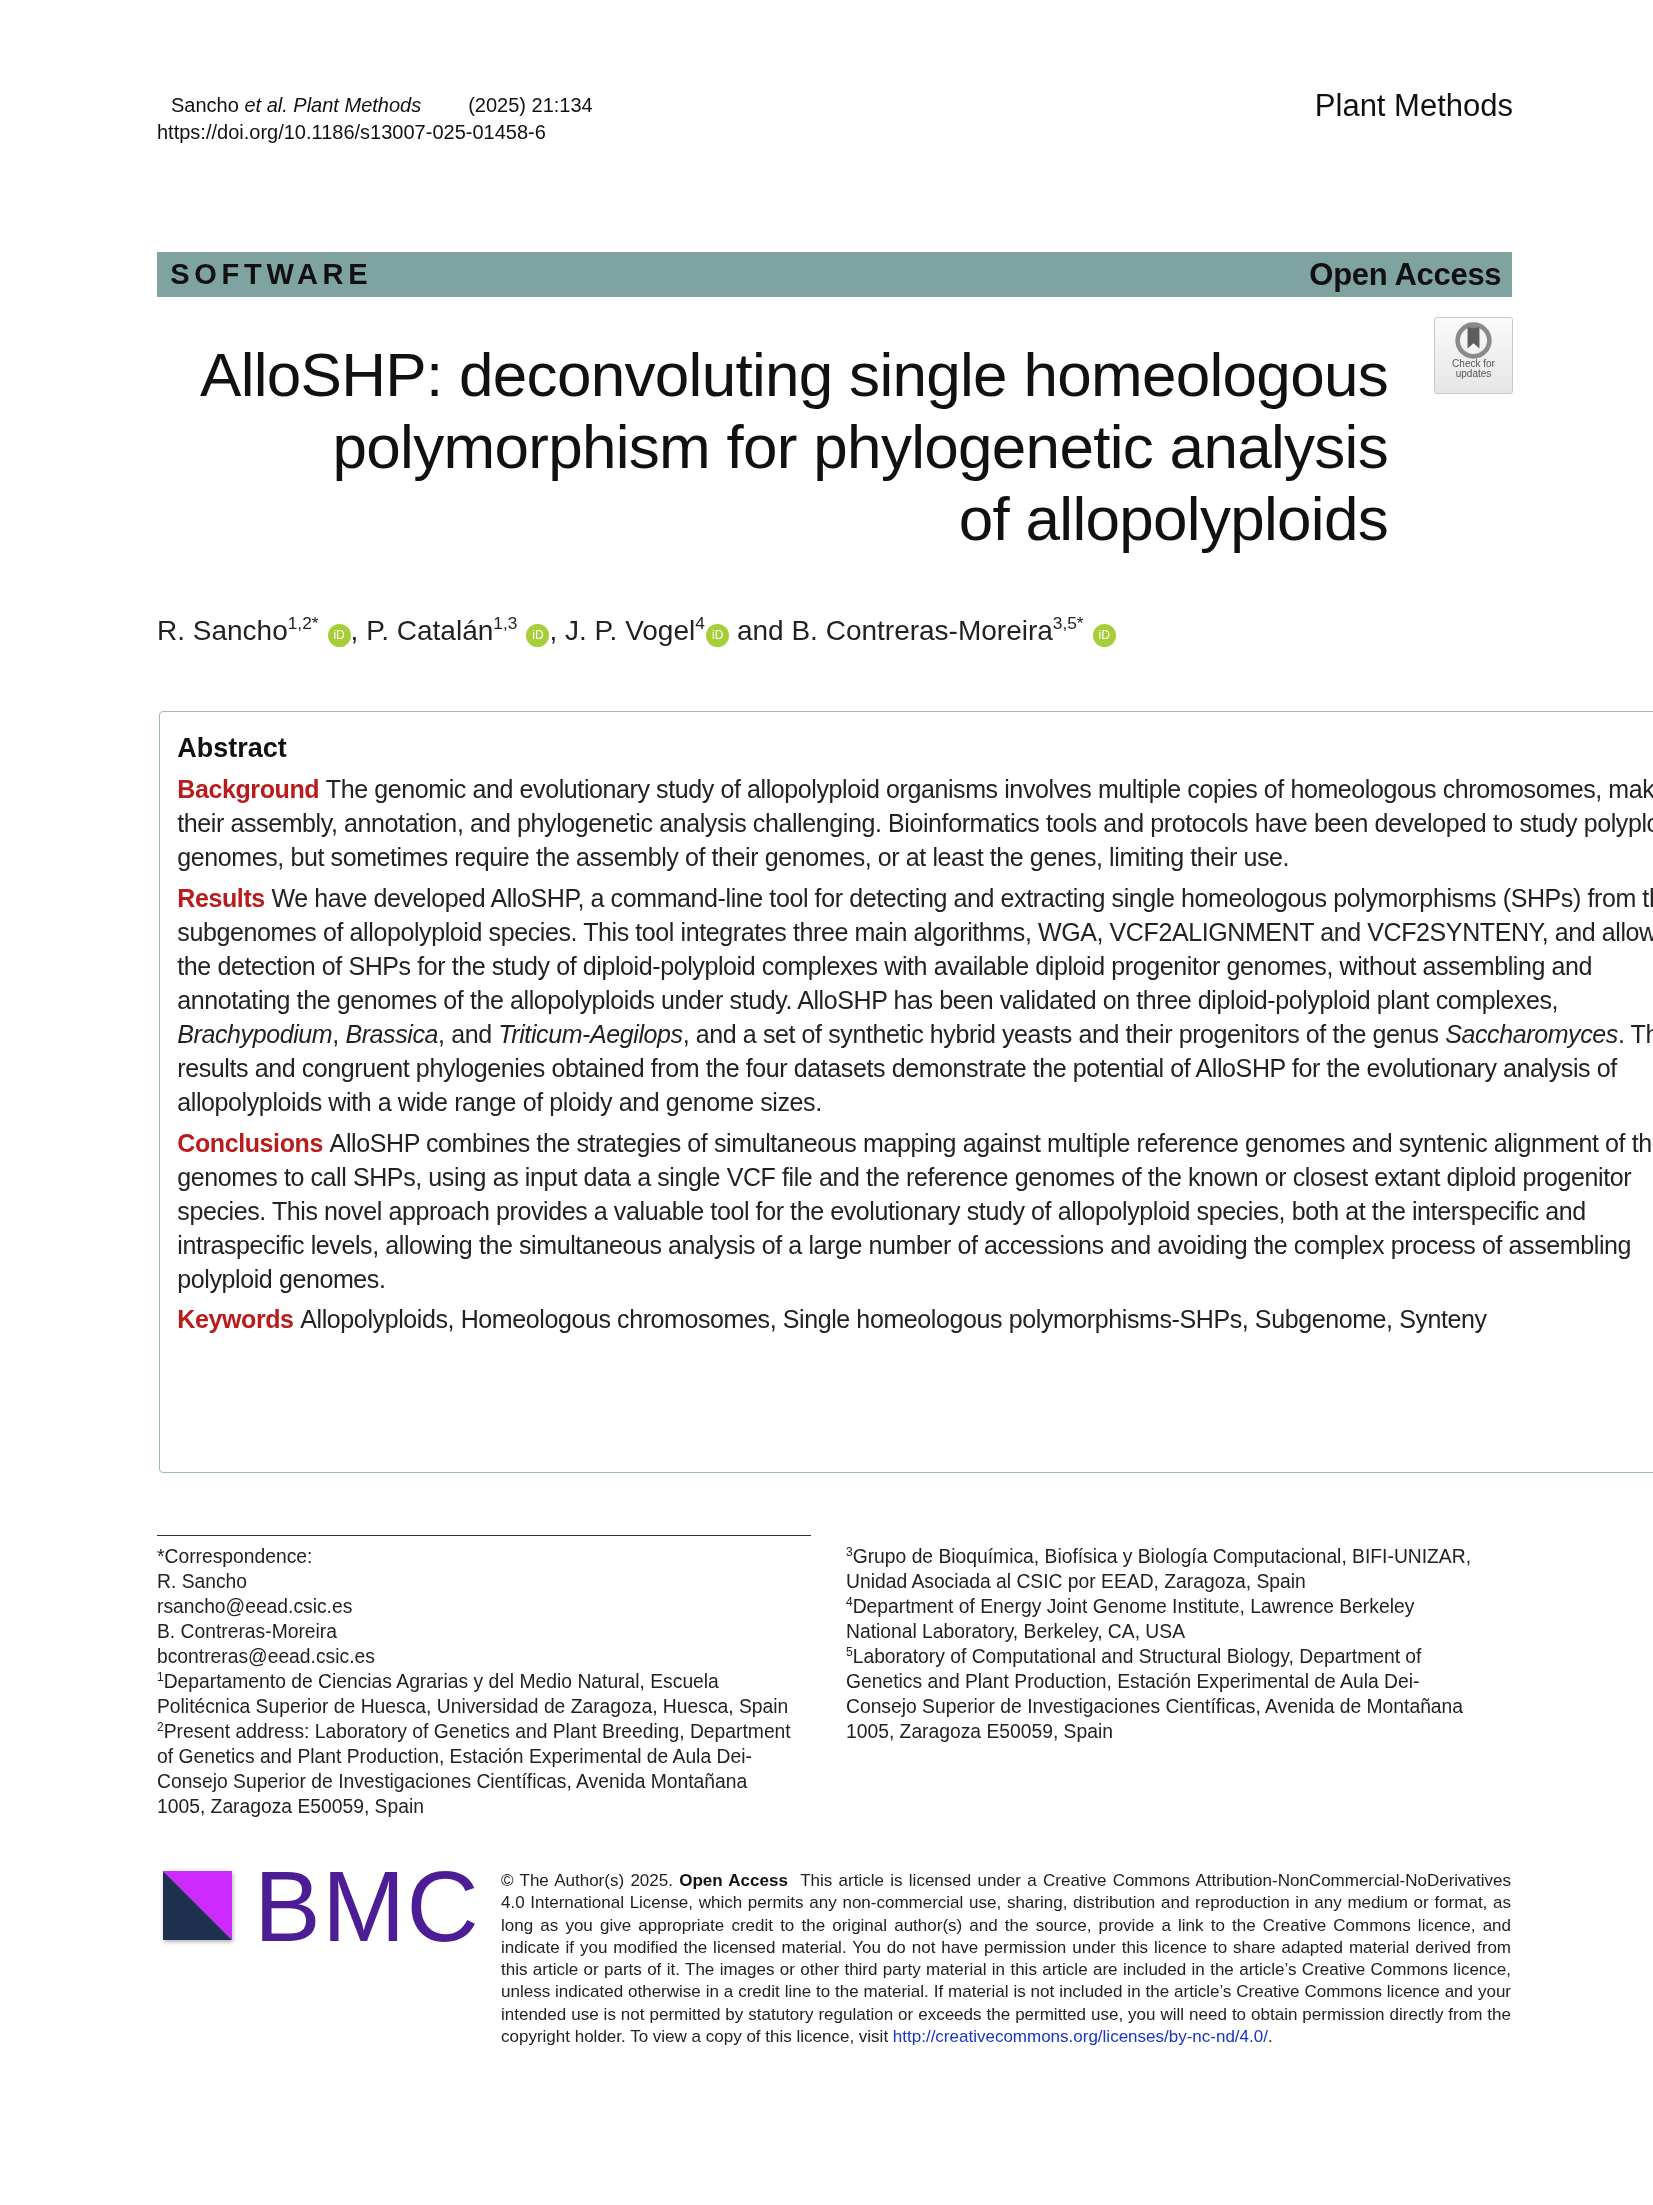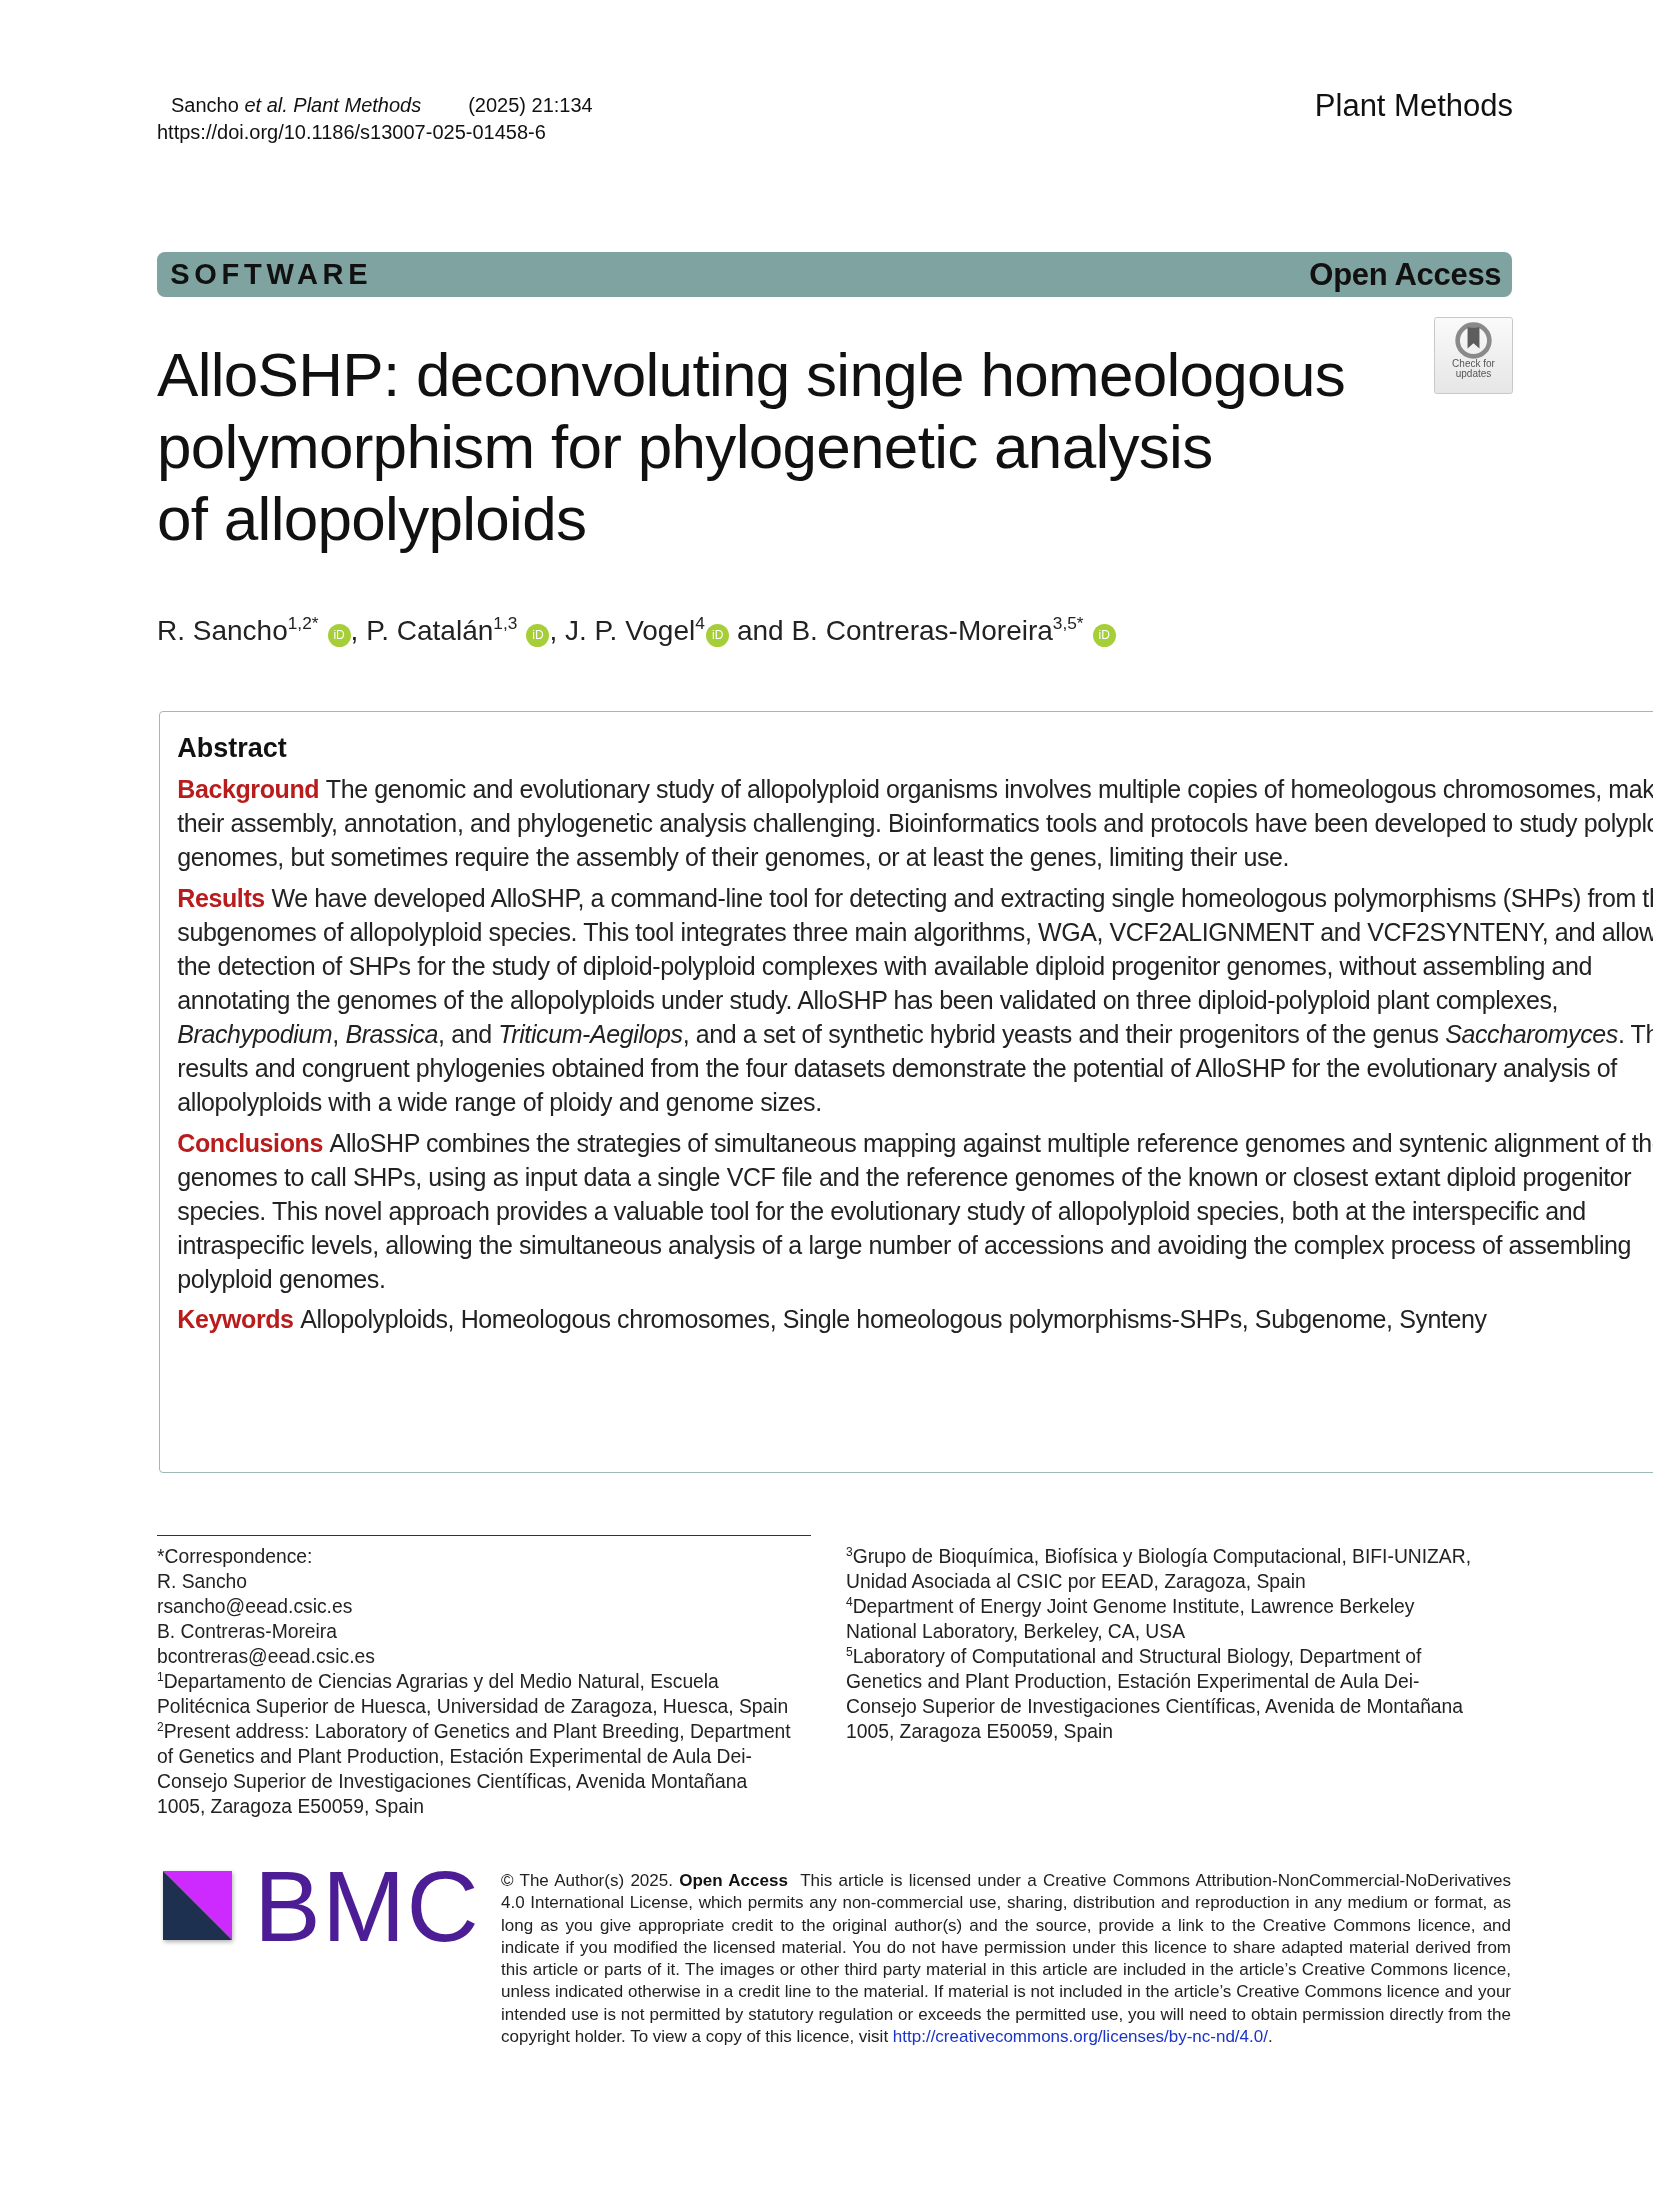--- a/index.html
+++ b/index.html
@@ -10,40 +10,40 @@
   .abs { position: absolute; }
   
   .run-head { left: 157px; top: 92px; font-size: 20px; line-height: 27px; color: #111; }
   .run-head .cit { display: flex; gap: 47px; margin-left: 14px; }
   .run-head i { font-style: italic; }
   .journal-name { right: 141px; top: 88px; font-size: 31px; color: #111; }
 
   
   .banner {
     left: 157px; top: 252px; width: 1355px; height: 45px;
-    background: #7fa3a0; border-radius: 8px;
+    background: #7fa3a0; border-radius: 0;
     display: flex; align-items: center; justify-content: space-between;
     padding: 0 10.7px 0 13.3px; box-sizing: border-box;
   }
   .banner .type { font-weight: bold; font-size: 29px; letter-spacing: 4.7px; color: #111; }
   .banner .oa { font-weight: bold; font-size: 31px; color: #111; letter-spacing: -0.3px; }
 
   
   .cfu {
     left: 1434px; top: 317px; width: 79px; height: 77px;
     border: 1.3px solid #c8c8c8; border-radius: 2.7px; background: linear-gradient(#fafafa,#e6e6e6);
     box-sizing: border-box; display: flex; flex-direction: column; align-items: center;
   }
   .cfu svg { margin-top: 4px; }
   .cfu span { font-size: 10px; line-height: 10px; color: #555; text-align: center; }
 
   
   .title {
-    left: 157px; top: 339px; width: 1240px; font-size: 62px; line-height: 72px;
-    color: #111; font-weight: normal; letter-spacing: -0.7px; margin: 0;
+    left: 148px; top: 339px; width: 1240px; font-size: 62px; line-height: 72px;
+    color: #111; font-weight: normal; letter-spacing: -0.7px; margin: 0; text-align: right;
   }
 
   
   .authors { left: 157px; top: 612px; font-size: 28px; line-height: 37px; color: #222; white-space: nowrap; }
   .authors sup { font-size: 17.3px; vertical-align: 10.7px; line-height: 0; }
   .orcid {
     display: inline-block; width: 23px; height: 23px; border-radius: 50%;
     background: #a6ce39; color: #fff; font-size: 12px; font-weight: normal;
     text-align: center; line-height: 23px; vertical-align: 1.3px; margin-left: 1.3px;
   }

